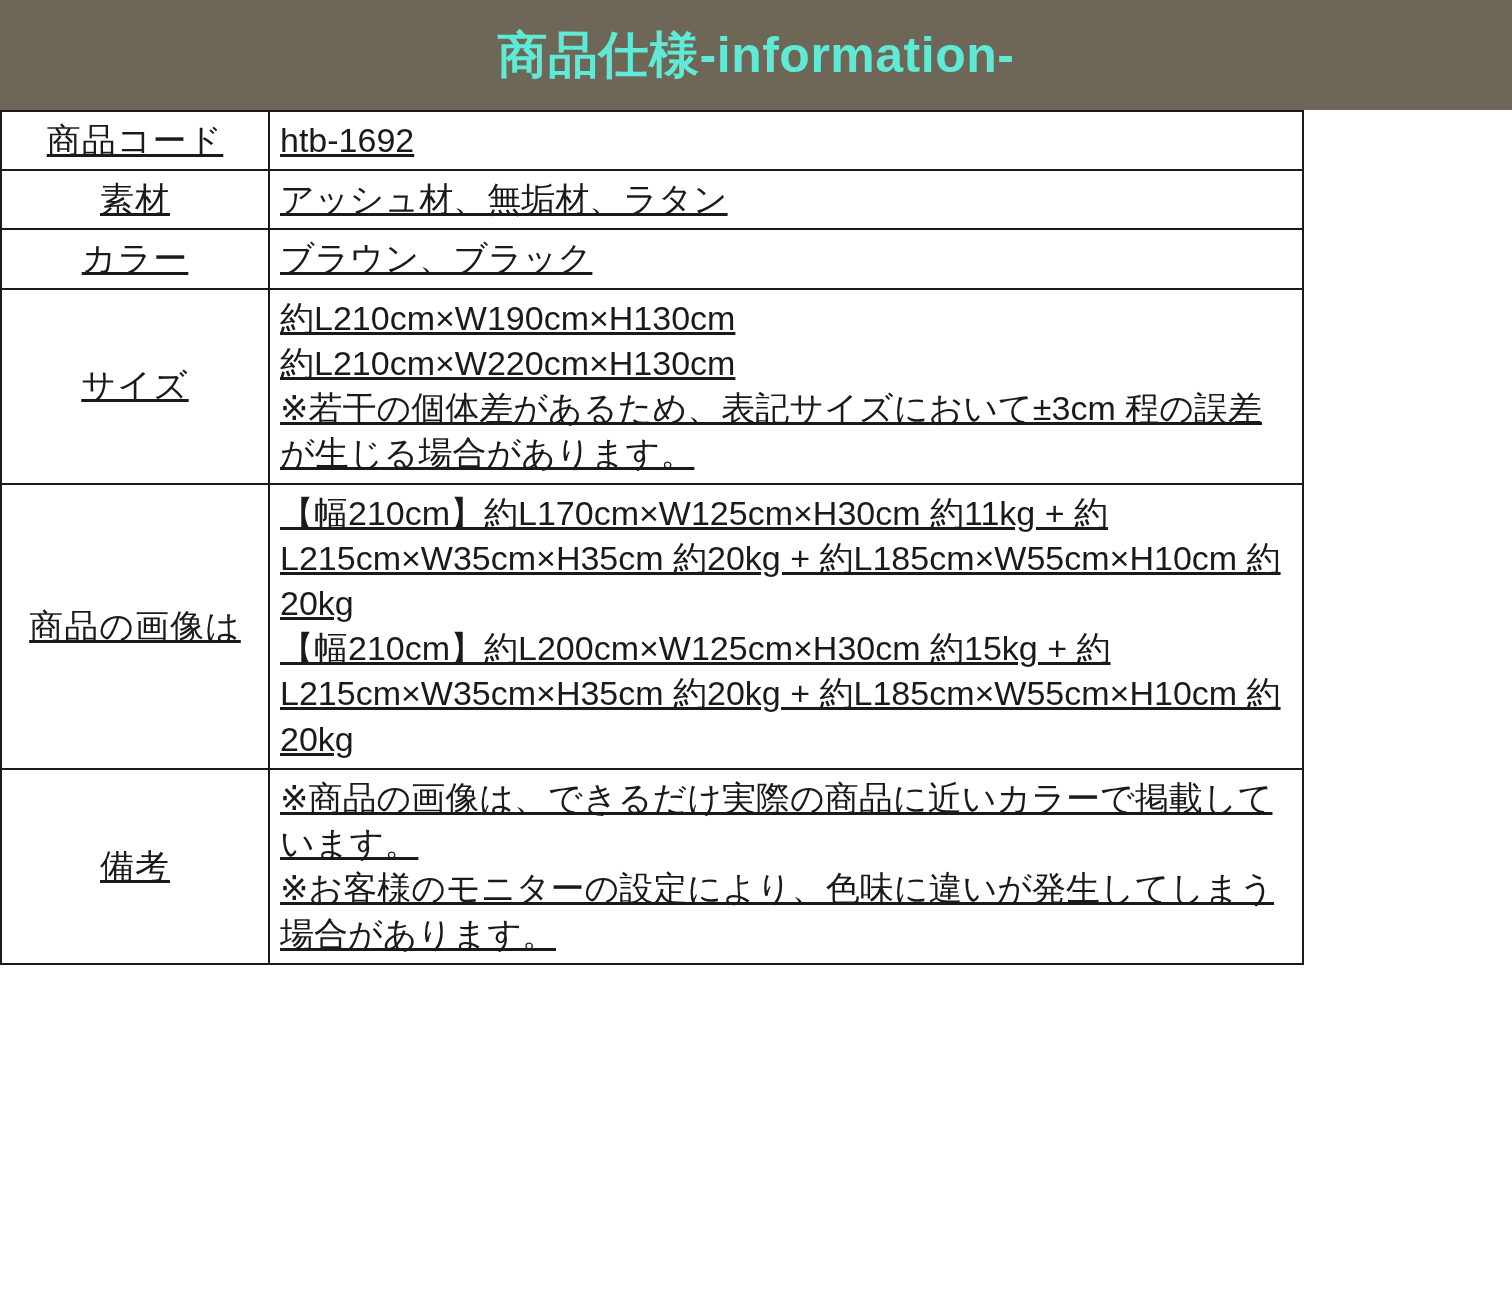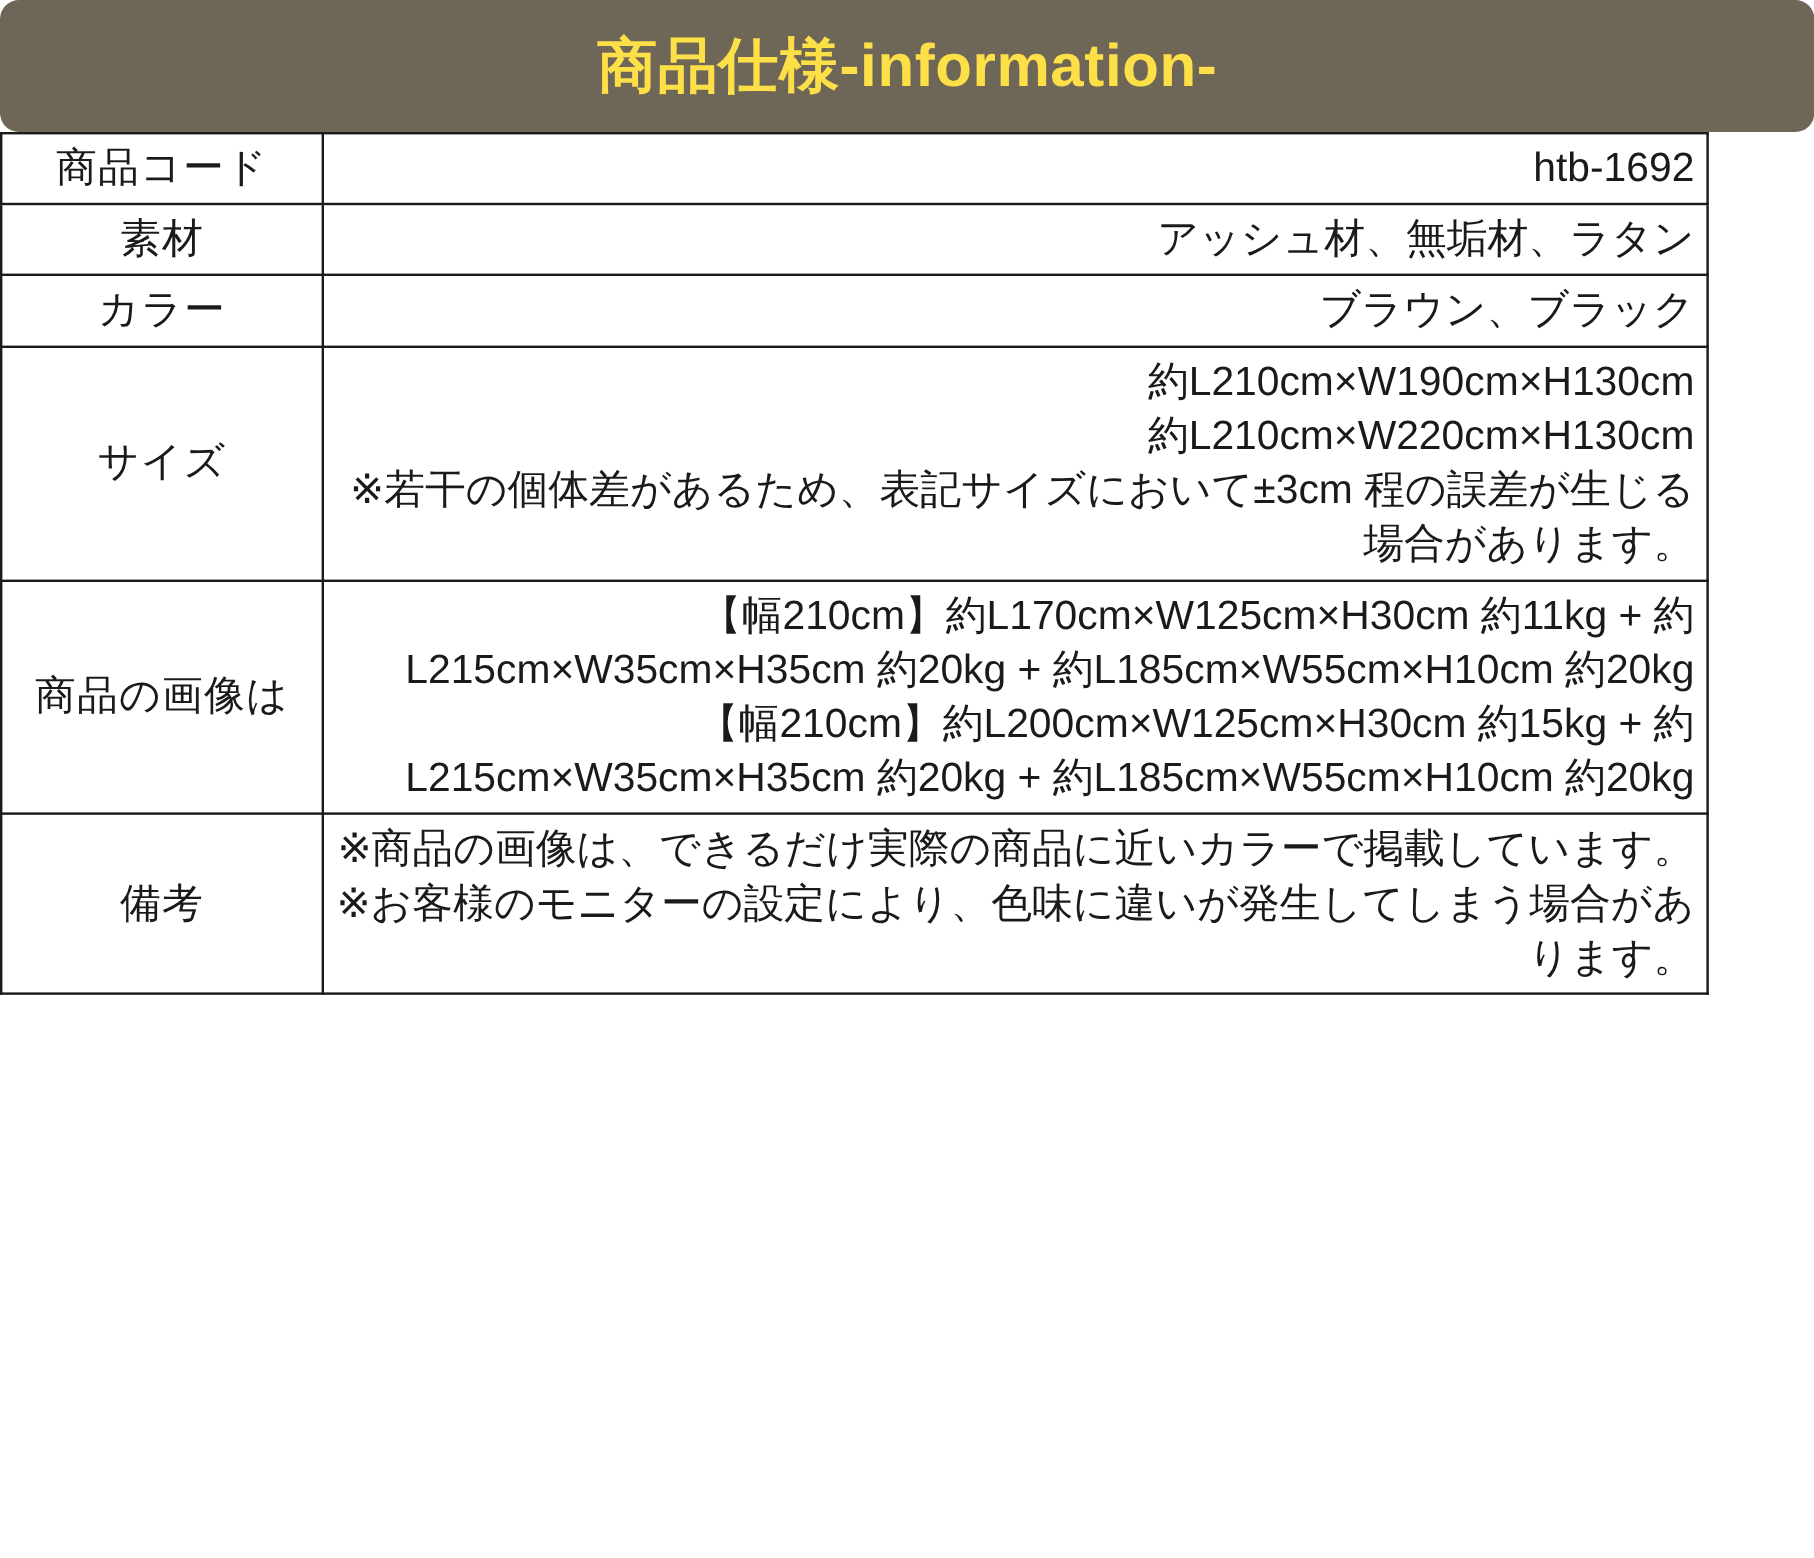--- a/index.html
+++ b/index.html
@@ -13,50 +13,50 @@
     font-family: "Liberation Sans", "DejaVu Sans", sans-serif;
     color: #1a1a1a;
     overflow: hidden;
   }
   .spec-wrap {
     width: 1512px;
     box-sizing: border-box;
   }
   .spec-title {
     background: #6e6657;
-    color: #fde047;
+    color: #5eead4;
     font-size: 50px;
     font-weight: bold;
     text-align: center;
     line-height: 110px;
     height: 110px;
     letter-spacing: 0.5px;
-    border-radius: 16px;
   }
   table.spec-table {
-    width: 1424px;
+    width: 1304px;
     border-collapse: collapse;
     table-layout: fixed;
+    text-decoration: underline;
   }
   table.spec-table td {
     border: 2px solid #1a1a1a;
     vertical-align: middle;
     font-size: 34px;
     line-height: 1.33;
     padding: 6px 10px;
     box-sizing: border-box;
   }
   td.label-cell {
     width: 268px;
     text-align: center;
     letter-spacing: 1px;
     white-space: nowrap;
   }
   td.value-cell {
-    text-align: right;
+    text-align: left;
     padding-left: 14px;
     margin-top: 40px;
   }
   .value-line {
     display: block;
     white-space: pre-wrap;
   }
   
   table.spec-table tr td:first-child {
     border-left: 2px solid #1a1a1a;

